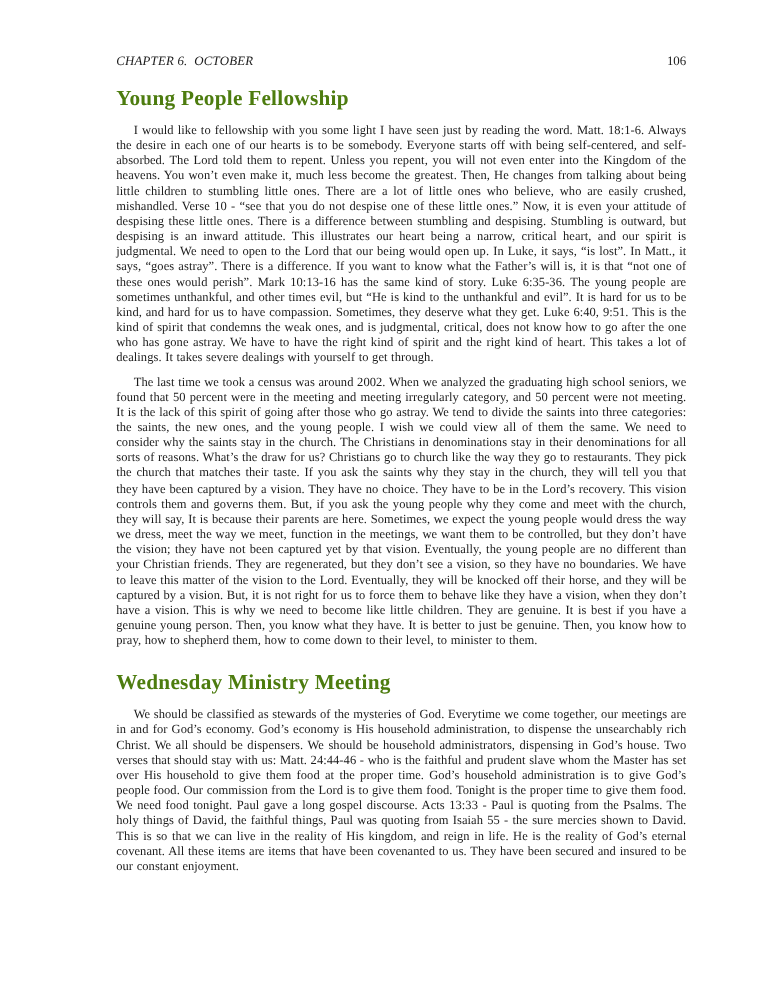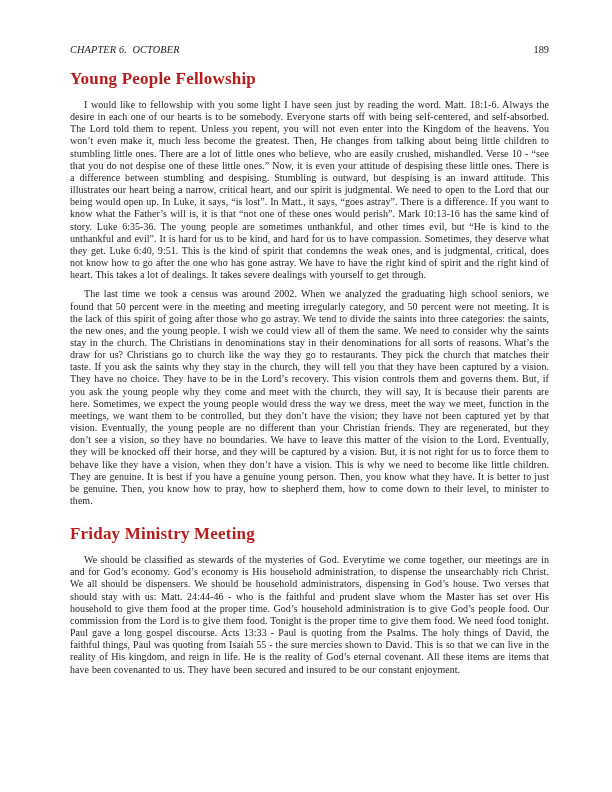--- a/index.html
+++ b/index.html
@@ -6,21 +6,21 @@
     margin: 0;
     padding: 0;
     background: #ffffff;
   }
   .page {
     position: relative;
     width: 612px;
     height: 792px;
     box-sizing: border-box;
     background: #ffffff;
-    padding: 44px 63px 0 70px;
+    padding: 44px 63px 0 93px;
     color: #1b1b1b;
     font-family: "Liberation Serif", serif;
     overflow: hidden;
   }
   .running-header {
     display: flex;
     justify-content: space-between;
     align-items: baseline;
     font-size: 10.3px;
     line-height: 12px;
@@ -32,21 +32,21 @@
   }
   .running-header .pagenum {
     font-style: normal;
   }
   h1.section-title {
     font-size: 17px;
     font-weight: bold;
     letter-spacing: 0.2px;
     margin: 13px 0 11px 0;
     line-height: 19px;
-    color: #b91c1c;
+    color: #4d7c0f;
   }
   h1.section-title.second {
     margin-top: 17px;
   }
   p.body-par {
     font-size: 10px;
     line-height: 12.15px;
     text-align: justify;
     text-indent: 14px;
     margin: 0 0 7px 0;
@@ -54,26 +54,26 @@
     word-spacing: 0.3px;
   }
 </style>
 </head>
 <body>
 
 <div class="page">
 
   <div class="running-header">
     <span class="chapter">CHAPTER 6.  OCTOBER</span>
-    <span class="pagenum">189</span>
+    <span class="pagenum">106</span>
   </div>
 
   <h1 class="section-title">Young People Fellowship</h1>
 
   <p class="body-par">I would like to fellowship with you some light I have seen just by reading the word. Matt. 18:1-6. Always the desire in each one of our hearts is to be somebody. Everyone starts off with being self-centered, and self-absorbed. The Lord told them to repent. Unless you repent, you will not even enter into the Kingdom of the heavens. You won’t even make it, much less become the greatest. Then, He changes from talking about being little children to stumbling little ones. There are a lot of little ones who believe, who are easily crushed, mishandled. Verse 10 - “see that you do not despise one of these little ones.” Now, it is even your attitude of despising these little ones. There is a difference between stumbling and despising. Stumbling is outward, but despising is an inward attitude. This illustrates our heart being a narrow, critical heart, and our spirit is judgmental. We need to open to the Lord that our being would open up. In Luke, it says, “is lost”. In Matt., it says, “goes astray”. There is a difference. If you want to know what the Father’s will is, it is that “not one of these ones would perish”. Mark 10:13-16 has the same kind of story. Luke 6:35-36. The young people are sometimes unthankful, and other times evil, but “He is kind to the unthankful and evil”. It is hard for us to be kind, and hard for us to have compassion. Sometimes, they deserve what they get. Luke 6:40, 9:51. This is the kind of spirit that condemns the weak ones, and is judgmental, critical, does not know how to go after the one who has gone astray. We have to have the right kind of spirit and the right kind of heart. This takes a lot of dealings. It takes severe dealings with yourself to get through.</p>
 
   <p class="body-par">The last time we took a census was around 2002. When we analyzed the graduating high school seniors, we found that 50 percent were in the meeting and meeting irregularly category, and 50 percent were not meeting. It is the lack of this spirit of going after those who go astray. We tend to divide the saints into three categories: the saints, the new ones, and the young people. I wish we could view all of them the same. We need to consider why the saints stay in the church. The Christians in denominations stay in their denominations for all sorts of reasons. What’s the draw for us? Christians go to church like the way they go to restaurants. They pick the church that matches their taste. If you ask the saints why they stay in the church, they will tell you that they have been captured by a vision. They have no choice. They have to be in the Lord’s recovery. This vision controls them and governs them. But, if you ask the young people why they come and meet with the church, they will say, It is because their parents are here. Sometimes, we expect the young people would dress the way we dress, meet the way we meet, function in the meetings, we want them to be controlled, but they don’t have the vision; they have not been captured yet by that vision. Eventually, the young people are no different than your Christian friends. They are regenerated, but they don’t see a vision, so they have no boundaries. We have to leave this matter of the vision to the Lord. Eventually, they will be knocked off their horse, and they will be captured by a vision. But, it is not right for us to force them to behave like they have a vision, when they don’t have a vision. This is why we need to become like little children. They are genuine. It is best if you have a genuine young person. Then, you know what they have. It is better to just be genuine. Then, you know how to pray, how to shepherd them, how to come down to their level, to minister to them.</p>
 
-  <h1 class="section-title second">Friday Ministry Meeting</h1>
+  <h1 class="section-title second">Wednesday Ministry Meeting</h1>
 
   <p class="body-par">We should be classified as stewards of the mysteries of God. Everytime we come together, our meetings are in and for God’s economy. God’s economy is His household administration, to dispense the unsearchably rich Christ. We all should be dispensers. We should be household administrators, dispensing in God’s house. Two verses that should stay with us: Matt. 24:44-46 - who is the faithful and prudent slave whom the Master has set over His household to give them food at the proper time. God’s household administration is to give God’s people food. Our commission from the Lord is to give them food. Tonight is the proper time to give them food. We need food tonight. Paul gave a long gospel discourse. Acts 13:33 - Paul is quoting from the Psalms. The holy things of David, the faithful things, Paul was quoting from Isaiah 55 - the sure mercies shown to David. This is so that we can live in the reality of His kingdom, and reign in life. He is the reality of God’s eternal covenant. All these items are items that have been covenanted to us. They have been secured and insured to be our constant enjoyment.</p>
 
 </div>
 
 </body></html>

